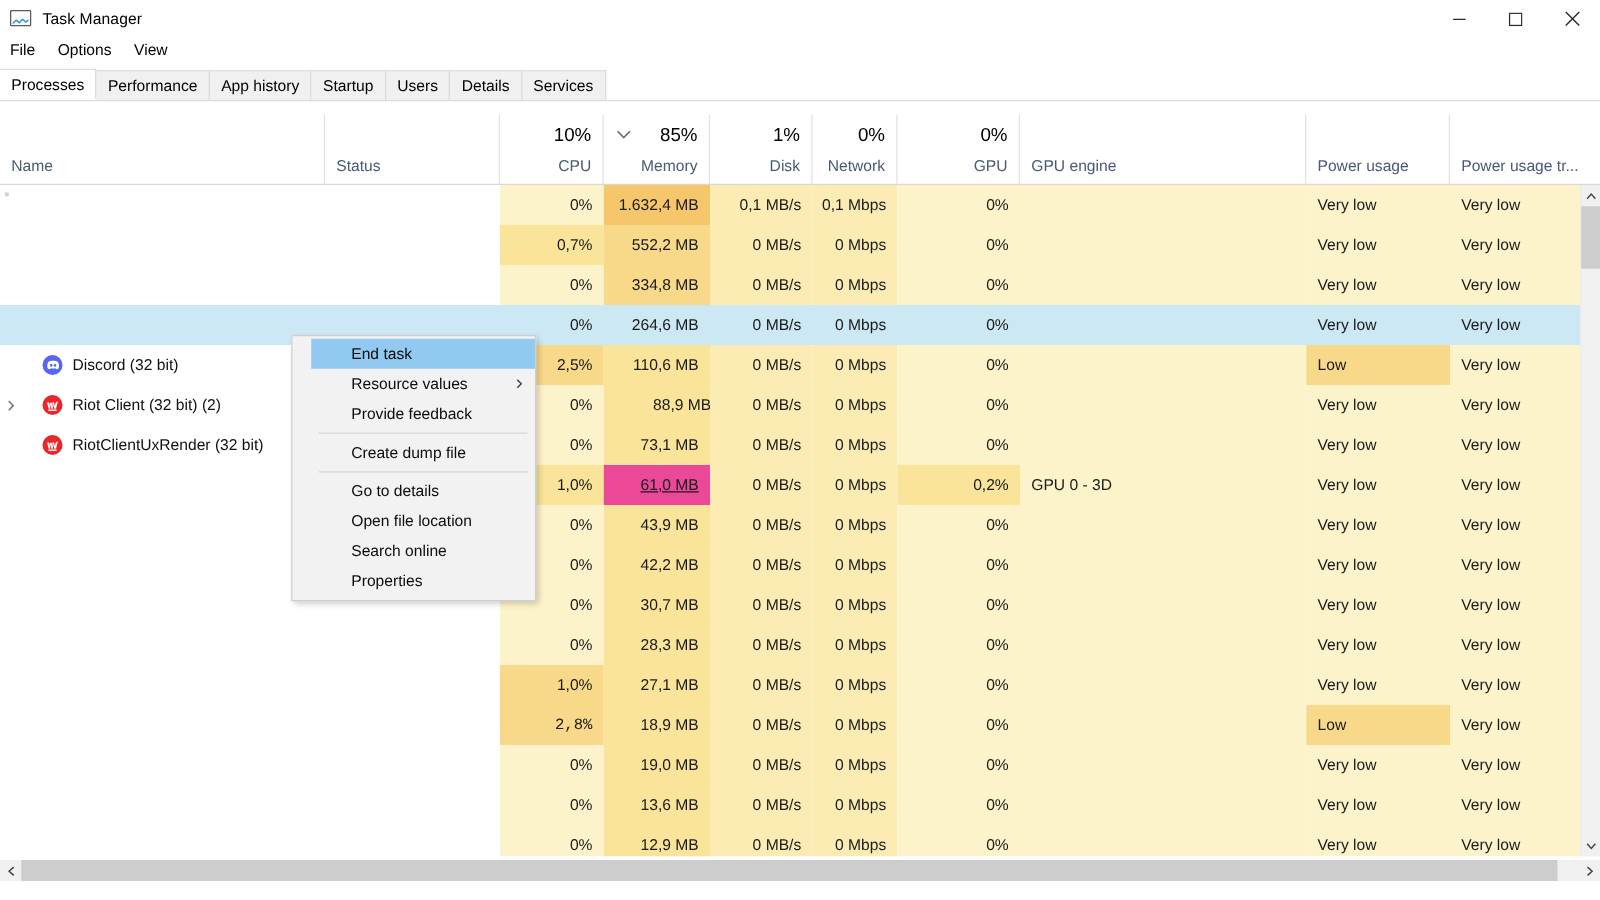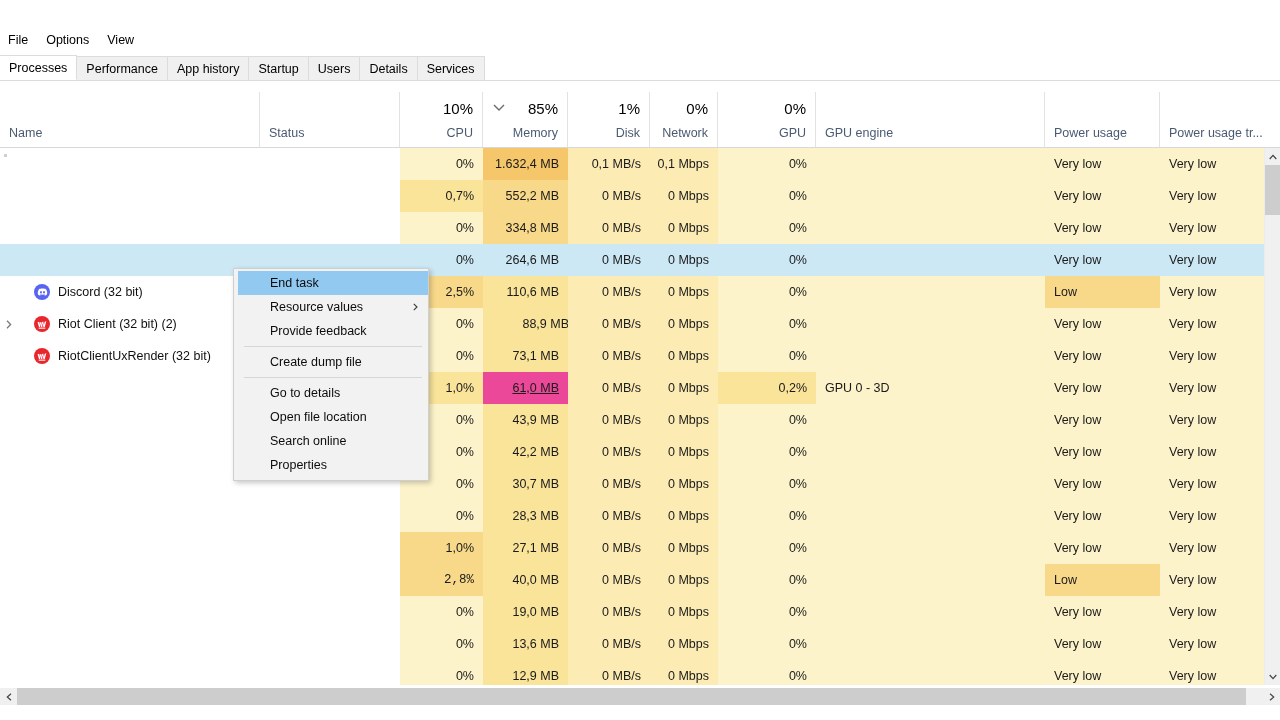--- a/index.html
+++ b/index.html
@@ -220,21 +220,21 @@
   }
 
   
   .ctxmenu {
     position: absolute;
     left: 233px; top: 268px;
     width: 196px;
     background: #f2f2f2;
     border: 1px solid #cfcfcf;
     box-shadow: 2px 2px 5px rgba(0,0,0,.22);
-    padding: 2px 0 3px 4px;
+    padding: 2px 0 3px 15px;
     box-sizing: border-box;
     z-index: 40;
   }
   .ctxitem {
     height: 24px;
     display: flex; align-items: center;
     padding-left: 32px; padding-right: 8px;
     font-size: 12.5px; color: #0c0c0c;
     position: relative;
     box-sizing: border-box;
@@ -249,20 +249,47 @@
   .submark {
     position: absolute; right: 10px; top: 0;
     height: 24px; display: flex; align-items: center;
   }
 </style>
 </head>
 <body>
 
 <div id="app">
 
+  <div class="titlebar">
+    <div class="title-icon">
+      <div class="mon"></div>
+      <svg class="line" viewBox="0 0 13 5">
+          <polyline points="0,4 3,1.2 5.5,3.2 8,0.4 10.5,2.6 13,1" fill="none" stroke="#3a9bd4" stroke-width="1.3"></polyline>
+        </svg>
+    </div>
+    <span class="title-text">Task Manager</span>
+    <div class="winbtns">
+      <div class="winbtn">
+        <svg width="11" height="11" viewBox="0 0 11 11">
+            <line x1="0.5" y1="5.5" x2="10.5" y2="5.5" stroke="#2b2b2b" stroke-width="1.1"></line>
+          </svg>
+      </div>
+      <div class="winbtn">
+        <svg width="11" height="11" viewBox="0 0 11 11">
+            <rect x="0.6" y="0.6" width="9.8" height="9.8" fill="none" stroke="#2b2b2b" stroke-width="1.1"></rect>
+          </svg>
+      </div>
+      <div class="winbtn">
+        <svg width="12" height="12" viewBox="0 0 12 12">
+            <line x1="0.6" y1="0.6" x2="11.4" y2="11.4" stroke="#2b2b2b" stroke-width="1.1"></line>
+            <line x1="11.4" y1="0.6" x2="0.6" y2="11.4" stroke="#2b2b2b" stroke-width="1.1"></line>
+          </svg>
+      </div>
+    </div>
+  </div>
 
   <div class="menubar">
     <span class="menuitem">File</span>
     <span class="menuitem">Options</span>
     <span class="menuitem">View</span>
   </div>
 
   <div class="tabstrip">
     <div class="tab active">
         <span>Processes</span>
@@ -590,21 +617,21 @@
         <div class="row">
           <div class="cell name" style="left: 0px; width: 260px;">
             <div class="nameinner">
               <span class="expander"></span>
               <span style="width: 16px; flex: 0 0 auto;"></span>
               <span class="pname"></span>
             </div>
           </div>
           <div class="cell txt" style="left: 260px; width: 140px;"></div>
           <div class="cell num" style="left: 400px; width: 83px; background: rgb(248, 217, 138); font-family: Liberation Mono, monospace;">2,8%</div>
-          <div class="cell num" style="left: 483px; width: 85px; background: rgb(250, 228, 154);">40,0 MB</div>
+          <div class="cell num" style="left: 483px; width: 85px; background: rgb(250, 228, 154);">18,9 MB</div>
           <div class="cell num" style="left: 568px; width: 82px; background: rgb(252, 236, 180);">0 MB/s</div>
           <div class="cell num" style="left: 650px; width: 68px; background: rgb(252, 236, 180);">0 Mbps</div>
           <div class="cell num" style="left: 718px; width: 98px; background: rgb(253, 243, 202);">0%</div>
           <div class="cell txt" style="left: 816px; width: 229px; background: rgb(253, 243, 202);"></div>
           <div class="cell txt" style="left: 1045px; width: 115px; background: rgb(248, 217, 138);">Low</div>
           <div class="cell txt" style="left: 1160px; width: 104px; background: rgb(253, 243, 202);">Very low</div>
         </div>
         <div class="row">
           <div class="cell name" style="left: 0px; width: 260px;">
             <div class="nameinner">

